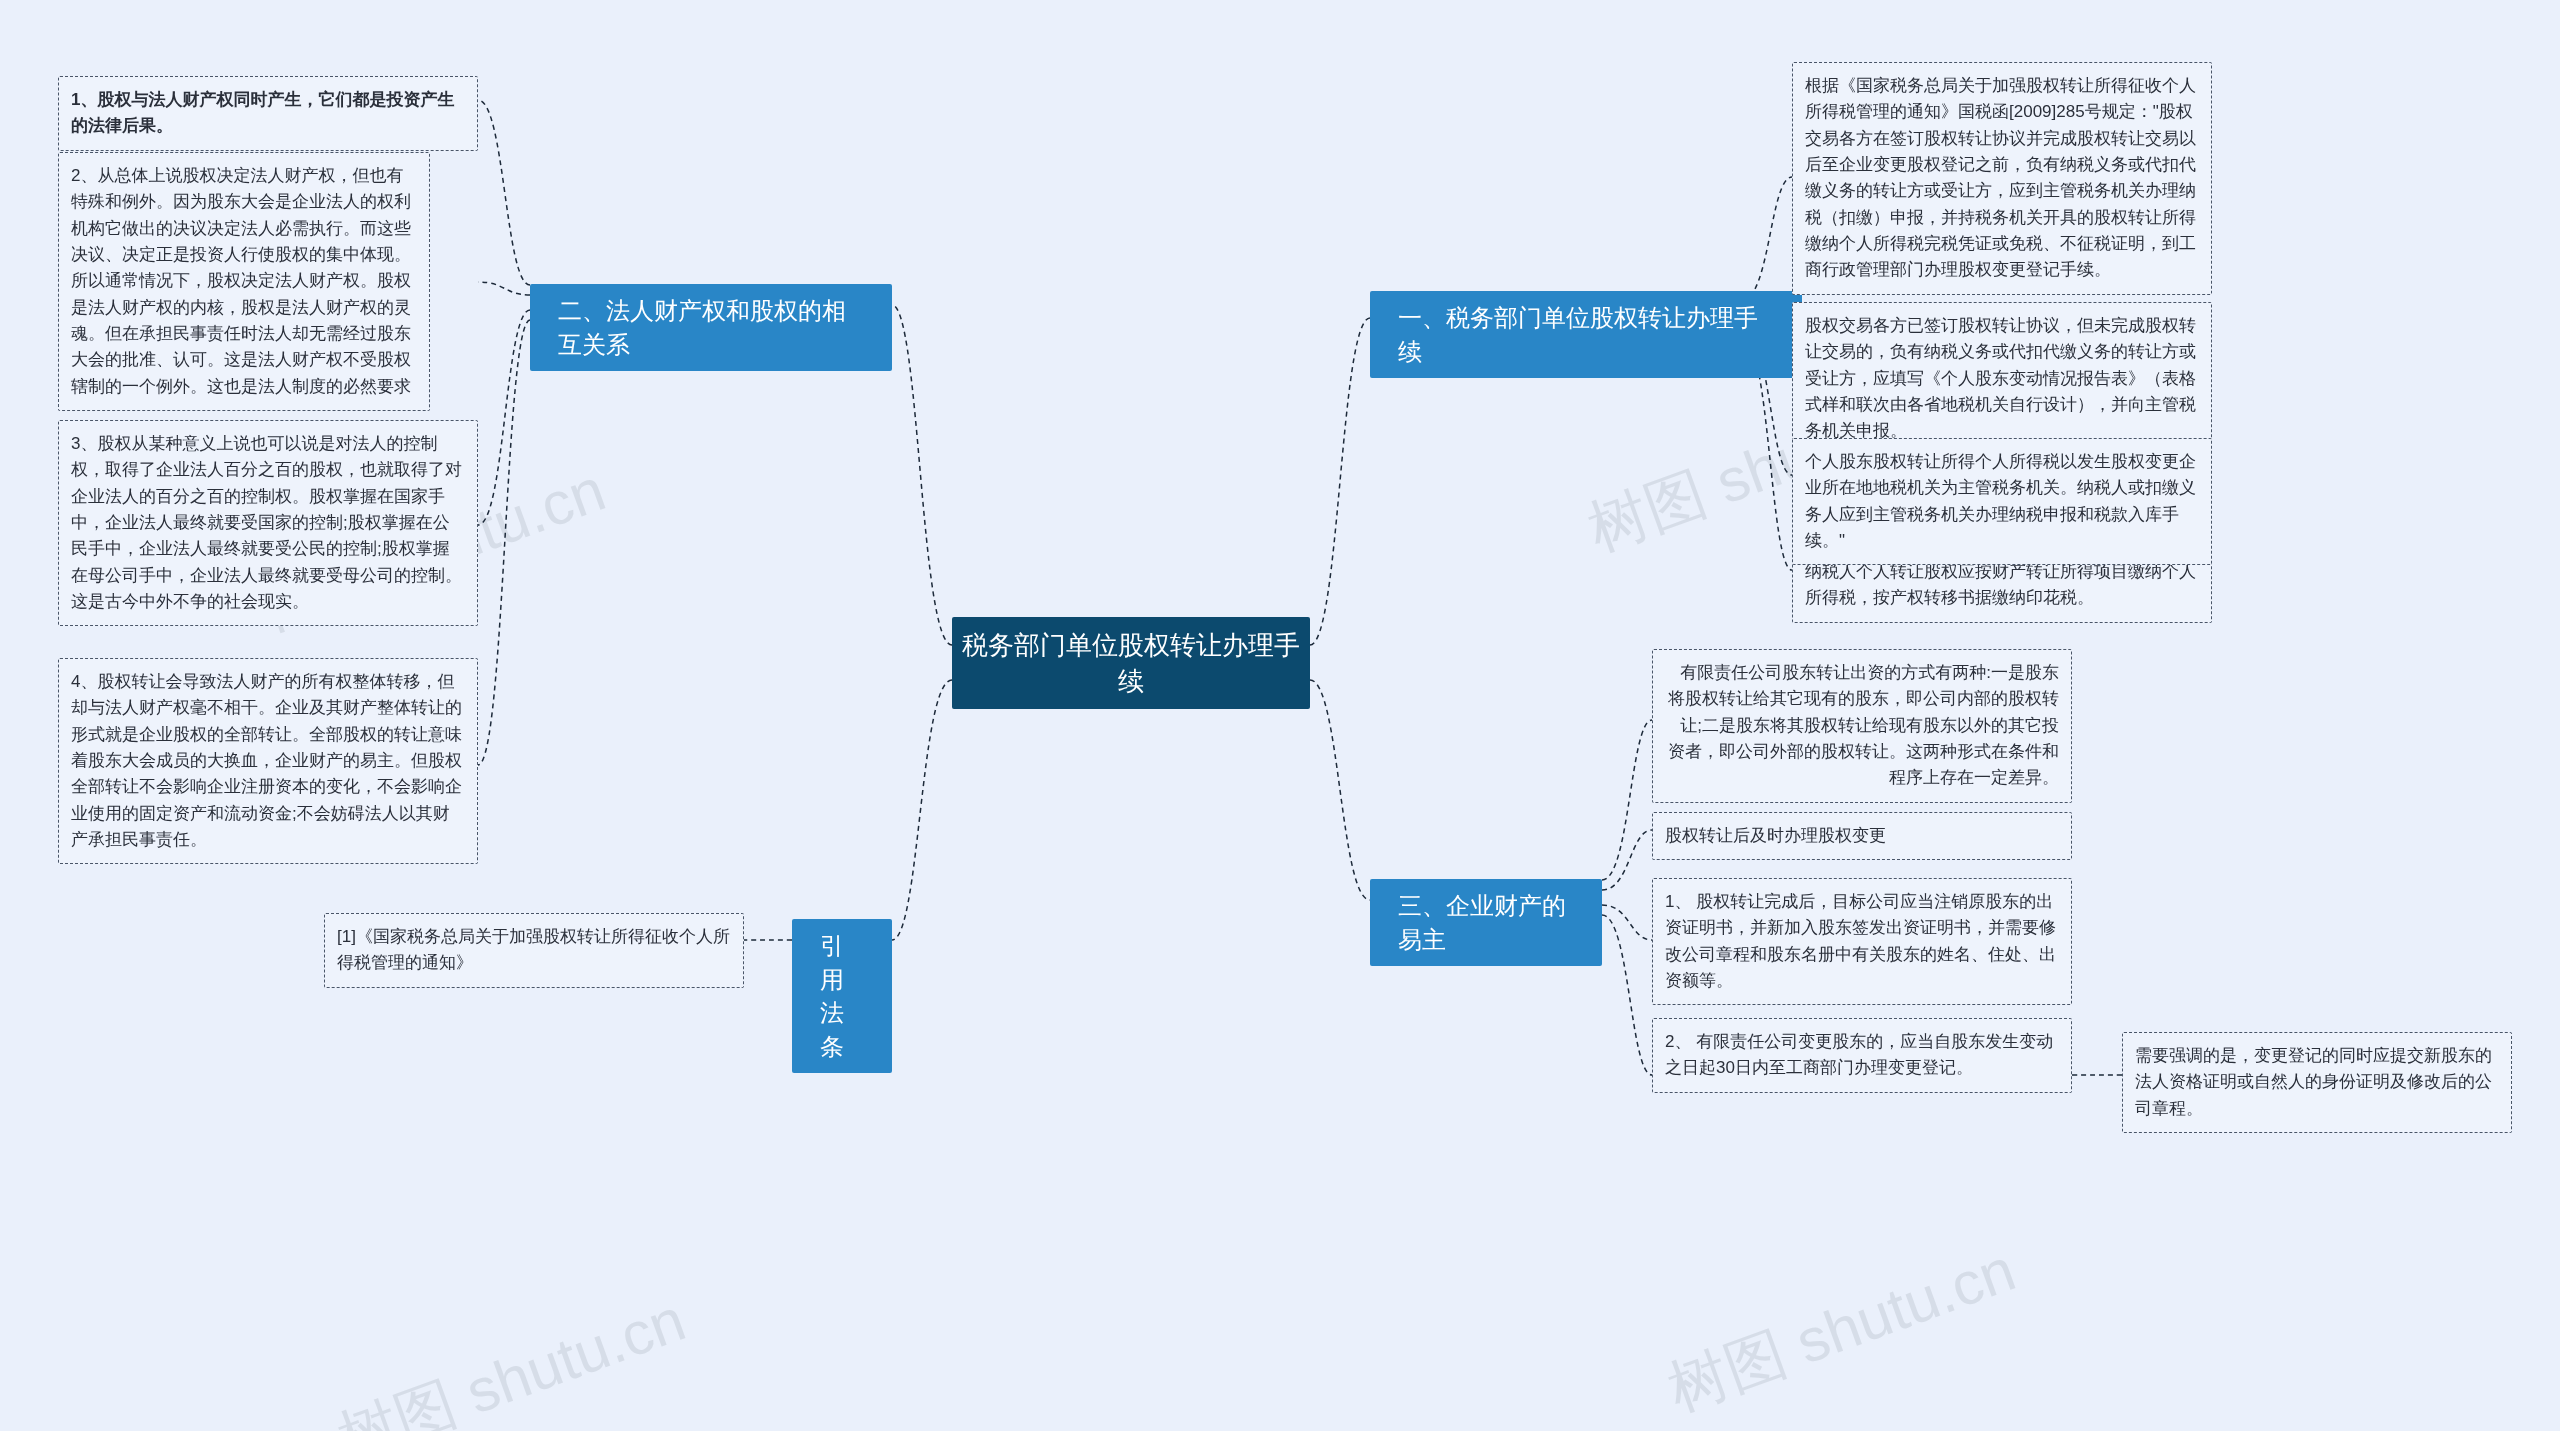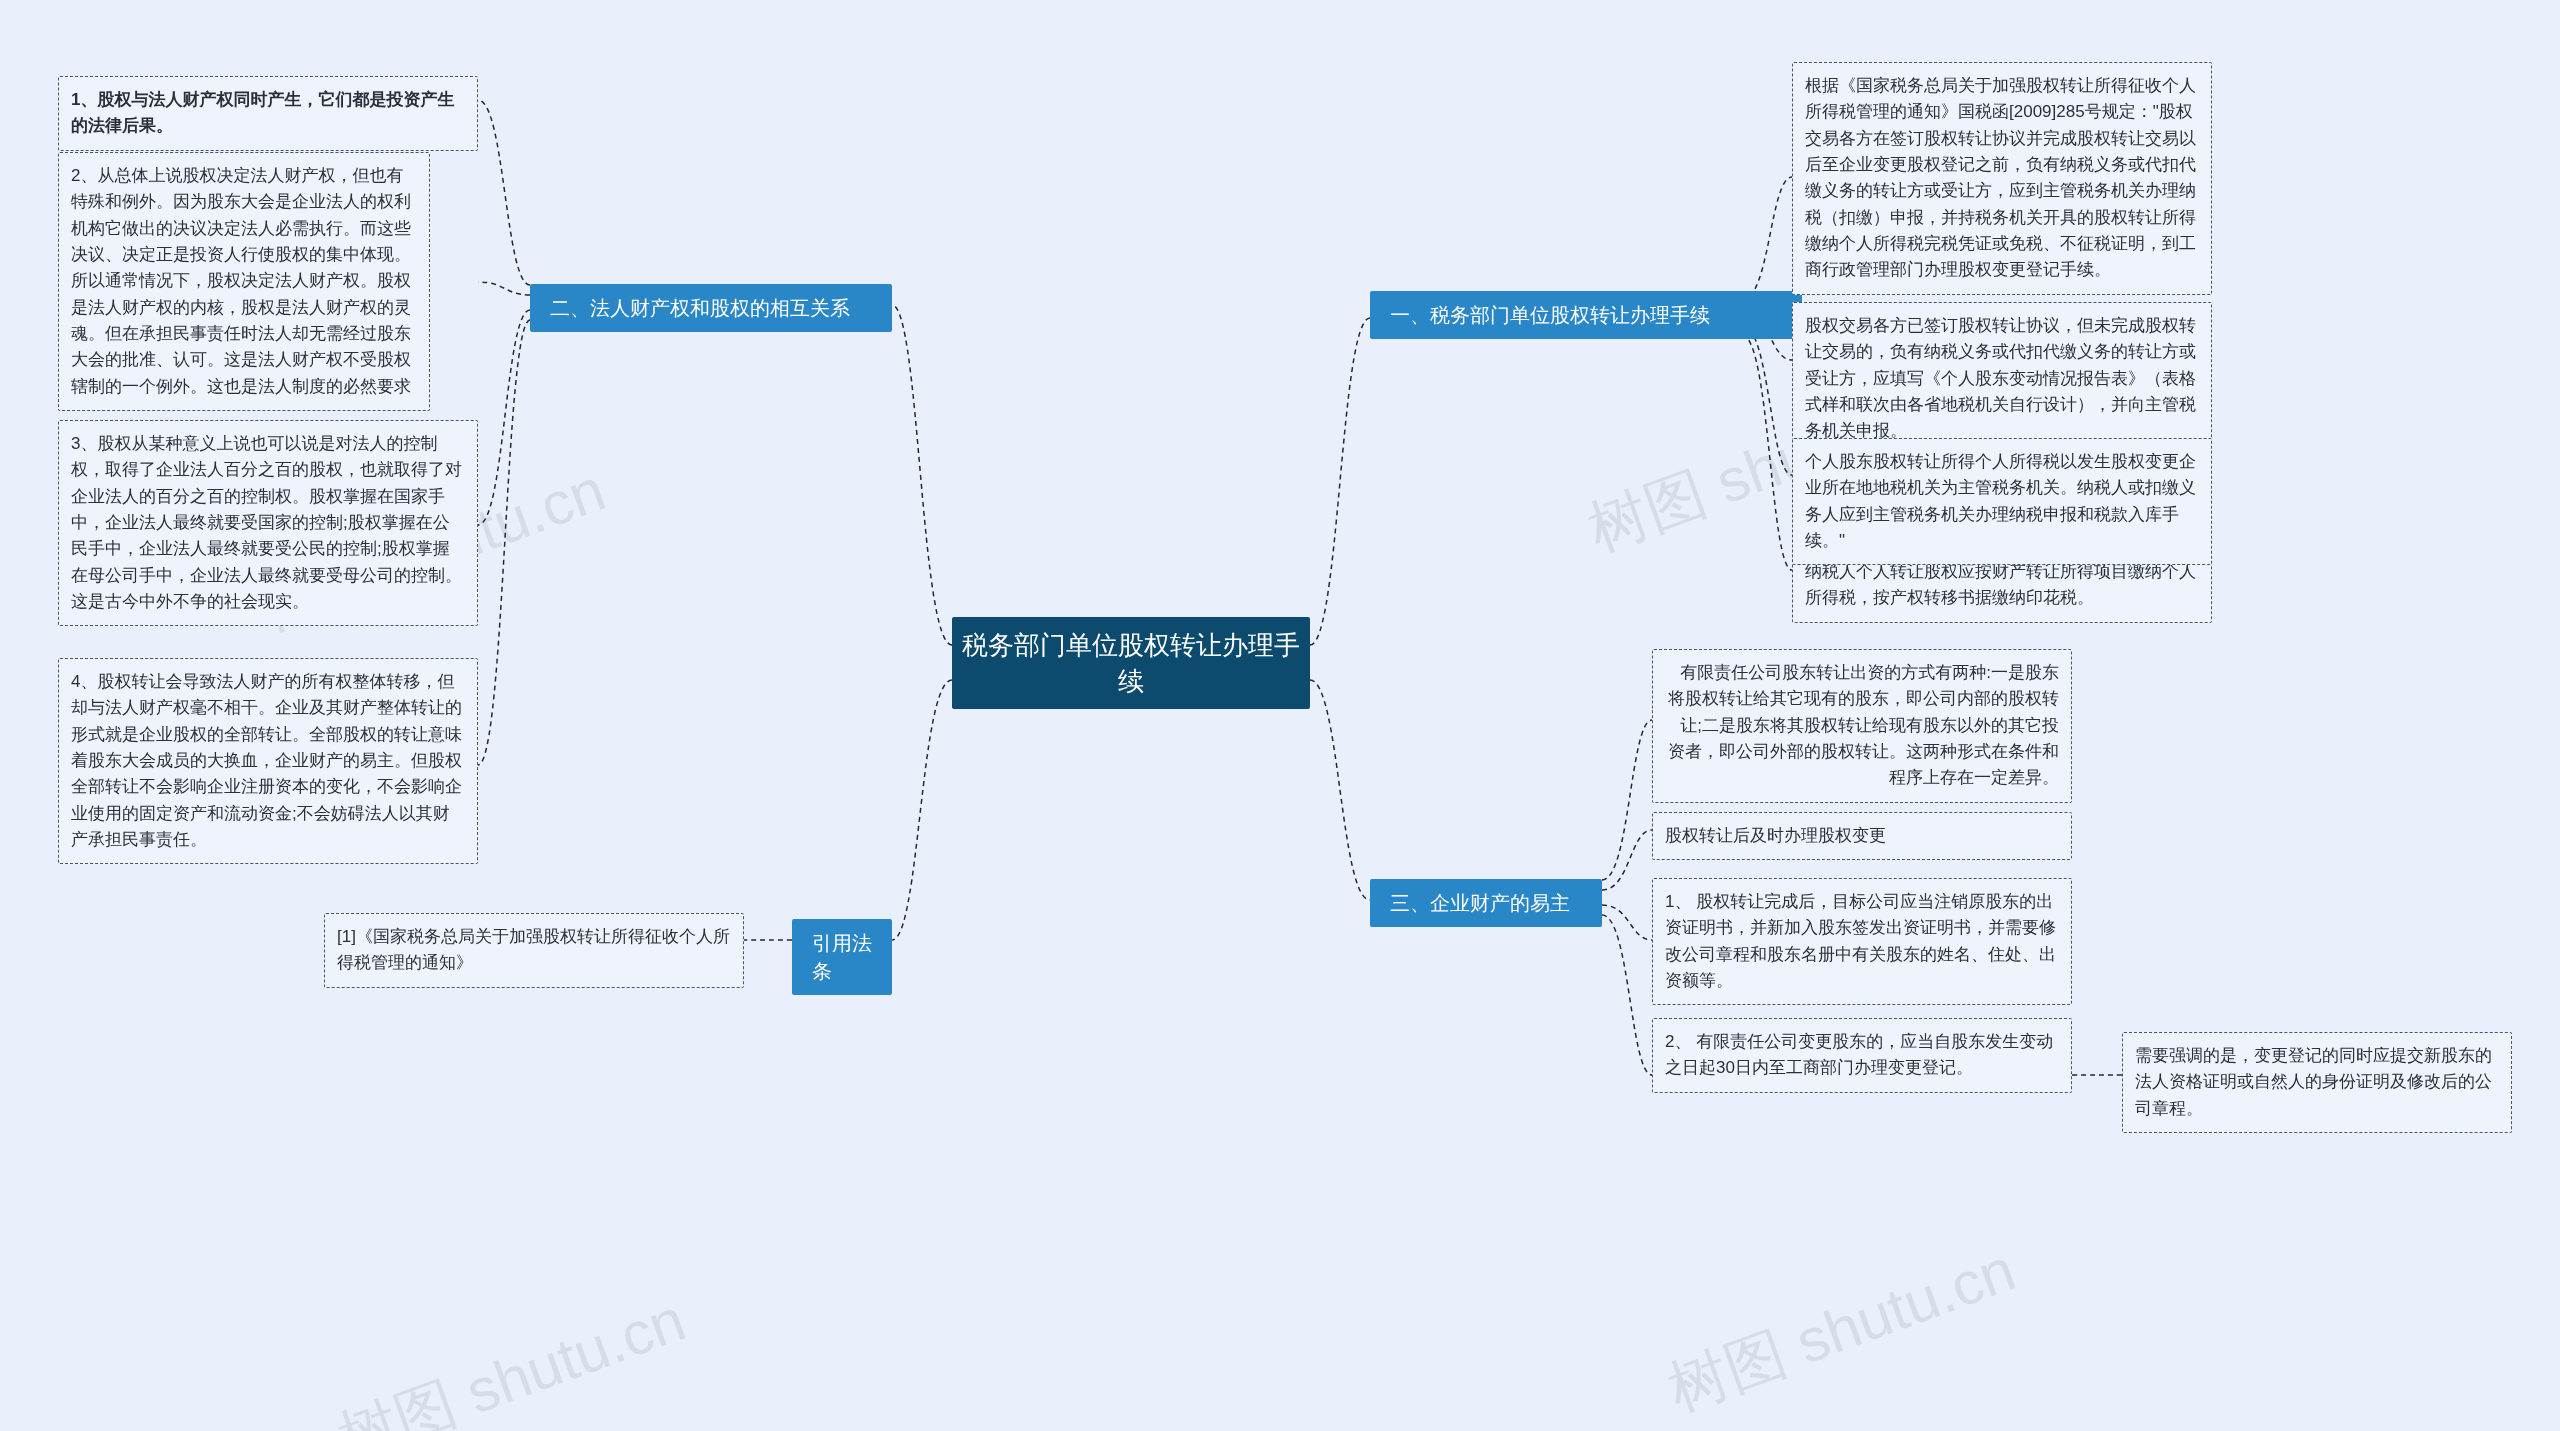--- a/index.html
+++ b/index.html
@@ -38,22 +38,22 @@
     justify-content: center;
     font-size: 26px;
     text-align: center;
     border-radius: 2px;
     line-height: 1.4;
   }
   .branch-node {
     position: absolute;
     background: #2986c7;
     color: #fff;
-    padding: 10px 20px;
-    font-size: 20px;
+    padding: 10px 28px;
+    font-size: 24px;
     border-radius: 2px;
     display: flex;
     align-items: center;
     line-height: 1.4;
   }
   .leaf-node {
     position: absolute;
     background: #eef3fc;
     border: 1.5px dashed #495568;
     padding: 10px 12px;

